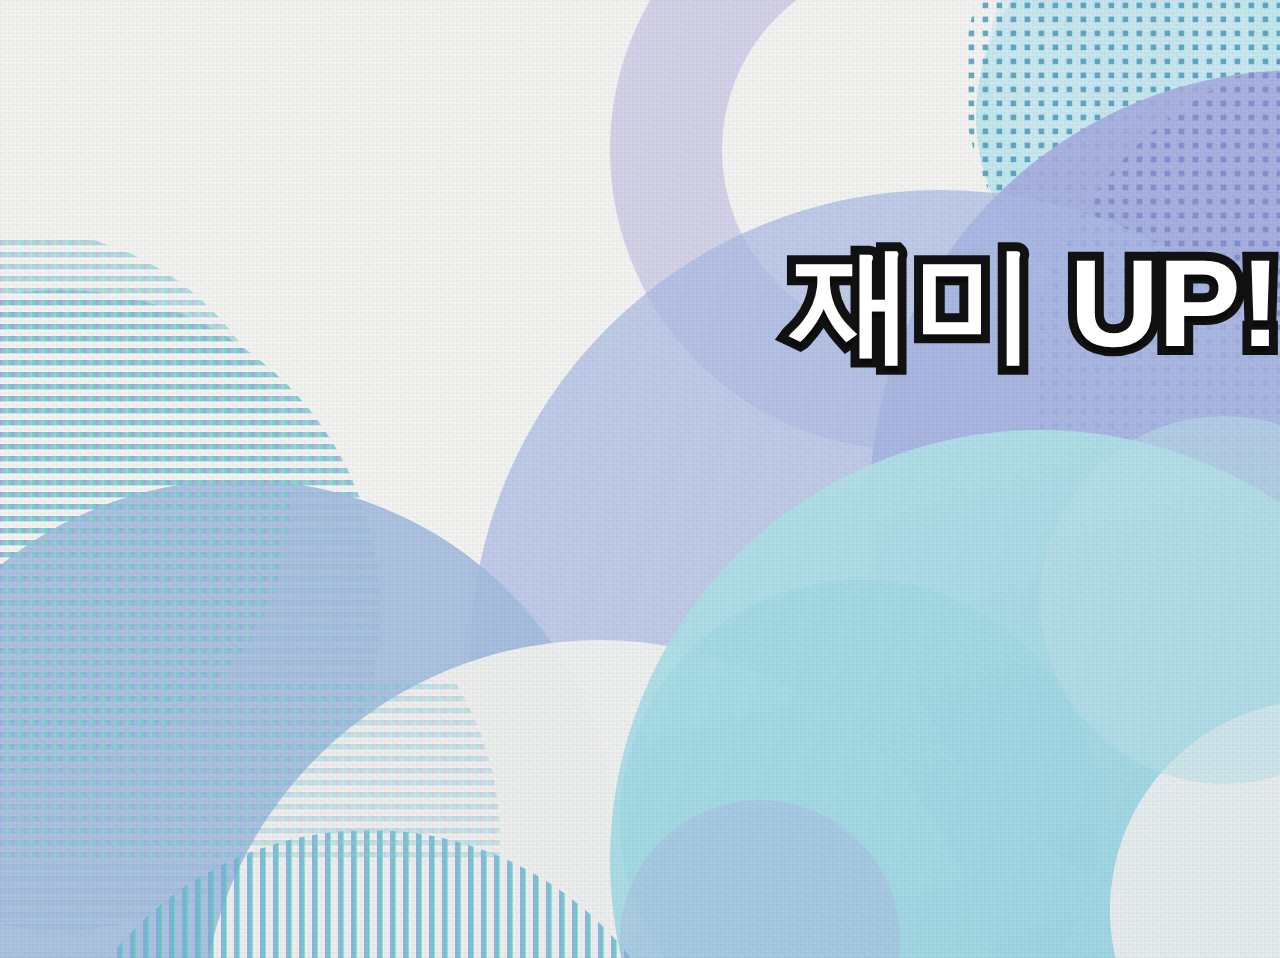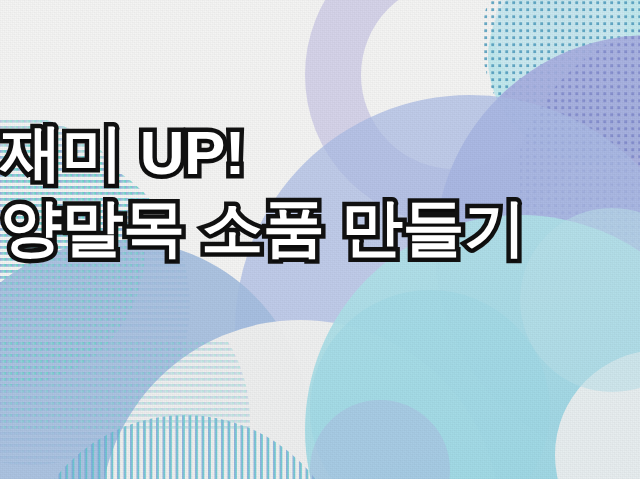--- a/index.html
+++ b/index.html
@@ -24,21 +24,21 @@
       repeating-linear-gradient(90deg,  rgba(0,0,0,.030) 0 1px, rgba(0,0,0,0) 1px 2px),
       repeating-linear-gradient(37deg,  rgba(0,0,0,.022) 0 1px, rgba(0,0,0,0) 1px 3px);
     pointer-events:none;
   }
 
   
   #headline{
     position:absolute;
     left:0;right:0;
     top:122px;
-    text-align:left;
+    text-align:right;
     z-index:40;
   }
   .hl-line{
     display:block;
     color:#ffffff;
     font-weight:bold;
     line-height:1.0;
     letter-spacing:-0.5px;
     white-space:nowrap;
     -webkit-text-stroke:9px #111111;
@@ -187,16 +187,15 @@
         <circle cx="380" cy="470" r="70" fill="#b0aee0" opacity=".35"></circle>
       </g>
 
     </g>
   </svg>
 
   <div id="grain"></div>
 
   <div id="headline">
     <span class="hl-line hl-1">재미 UP!</span>
-    <span class="hl-line hl-3">양말목 소품 만들기</span>
   </div>
 
 </div>
 
 </body></html>

